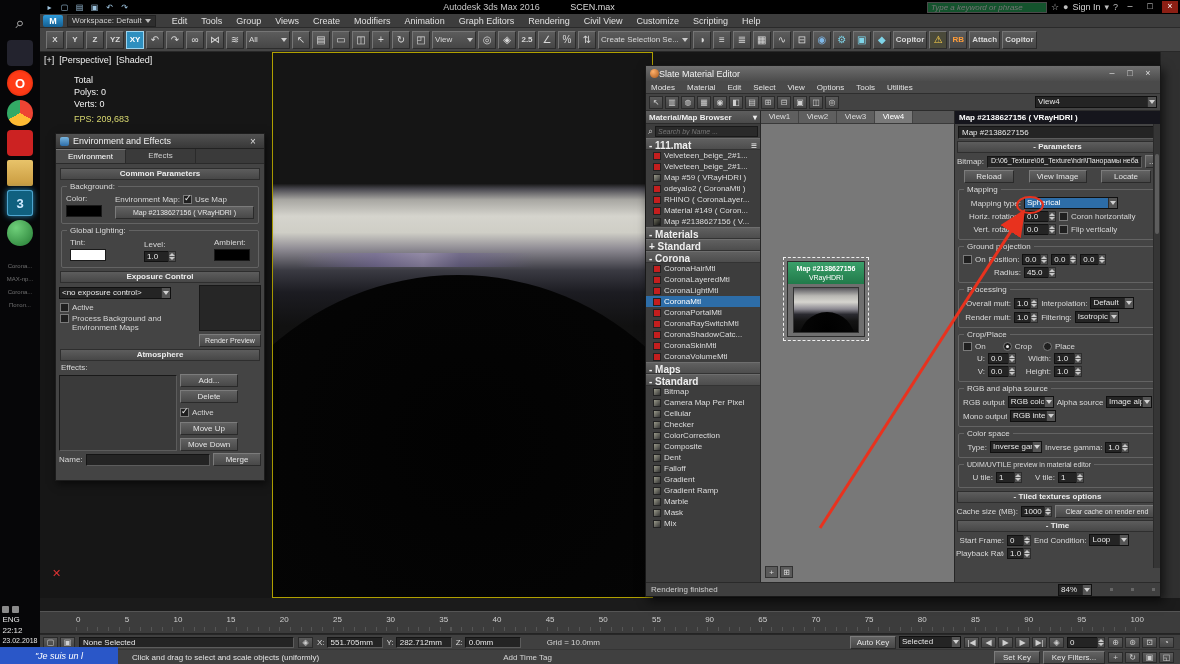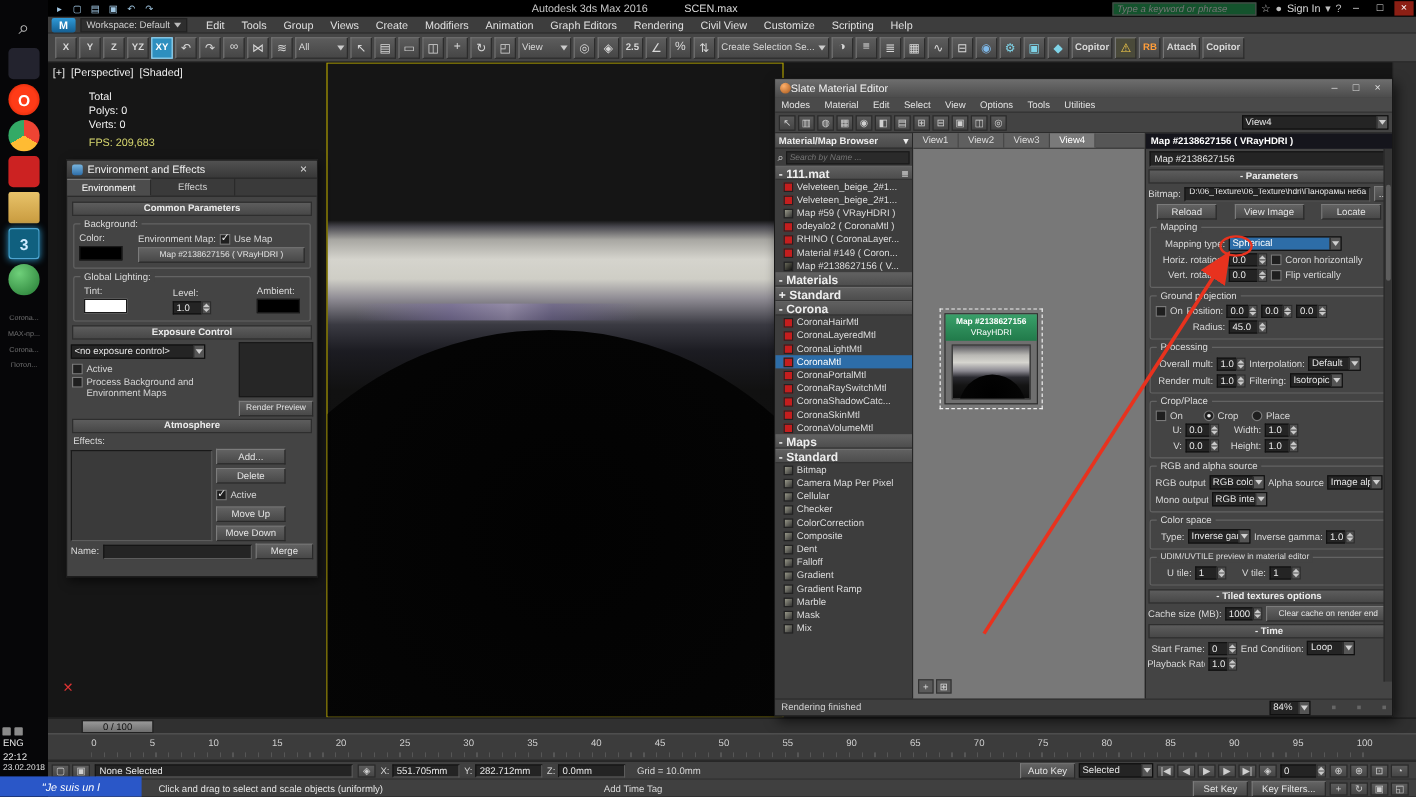--- a/index.html
+++ b/index.html
@@ -378,23 +378,20 @@
         </div>
       <div class="vp-fps">FPS:   209,683</div>
       <div class="vp-canvas">
         <div class="streak"></div>
         <div class="sphere"></div>
       </div>
       <div class="world-axis">✕</div>
     </div>
     <div class="right-strip"></div>
 
-    <div class="timeline">
-      <div class="tslider">0 / 100</div>
-    </div>
     <div class="ruler">
       <div class="ruler-in">
 
       <span>0</span>
           <span>5</span>
           <span>10</span>
           <span>15</span>
           <span>20</span>
           <span>25</span>
           <span>30</span>
@@ -434,21 +431,21 @@
           <i class="sunken">551.705mm</i>
         </span>
       <span class="coord">
           <i class="pl">Y:</i>
           <i class="sunken">282.712mm</i>
         </span>
       <span class="coord">
           <i class="pl">Z:</i>
           <i class="sunken">0.0mm</i>
         </span>
-      <span style="margin-left:6px">Grid = 10.0mm</span>
+      <span style="margin-left:22px">Grid = 10.0mm</span>
       <span style="margin-left:auto;display:flex;gap:3px;align-items:center;margin-right:3px">
         <span class="btn" style="width:46px">Auto Key</span>
         <span class="dd" style="width:62px">
             <span class="v">Selected</span>
             <span class="ar"></span>
           </span>
         <span style="display:flex;gap:2px">
 
         <span class="sic">
               <i>|◀</i>

